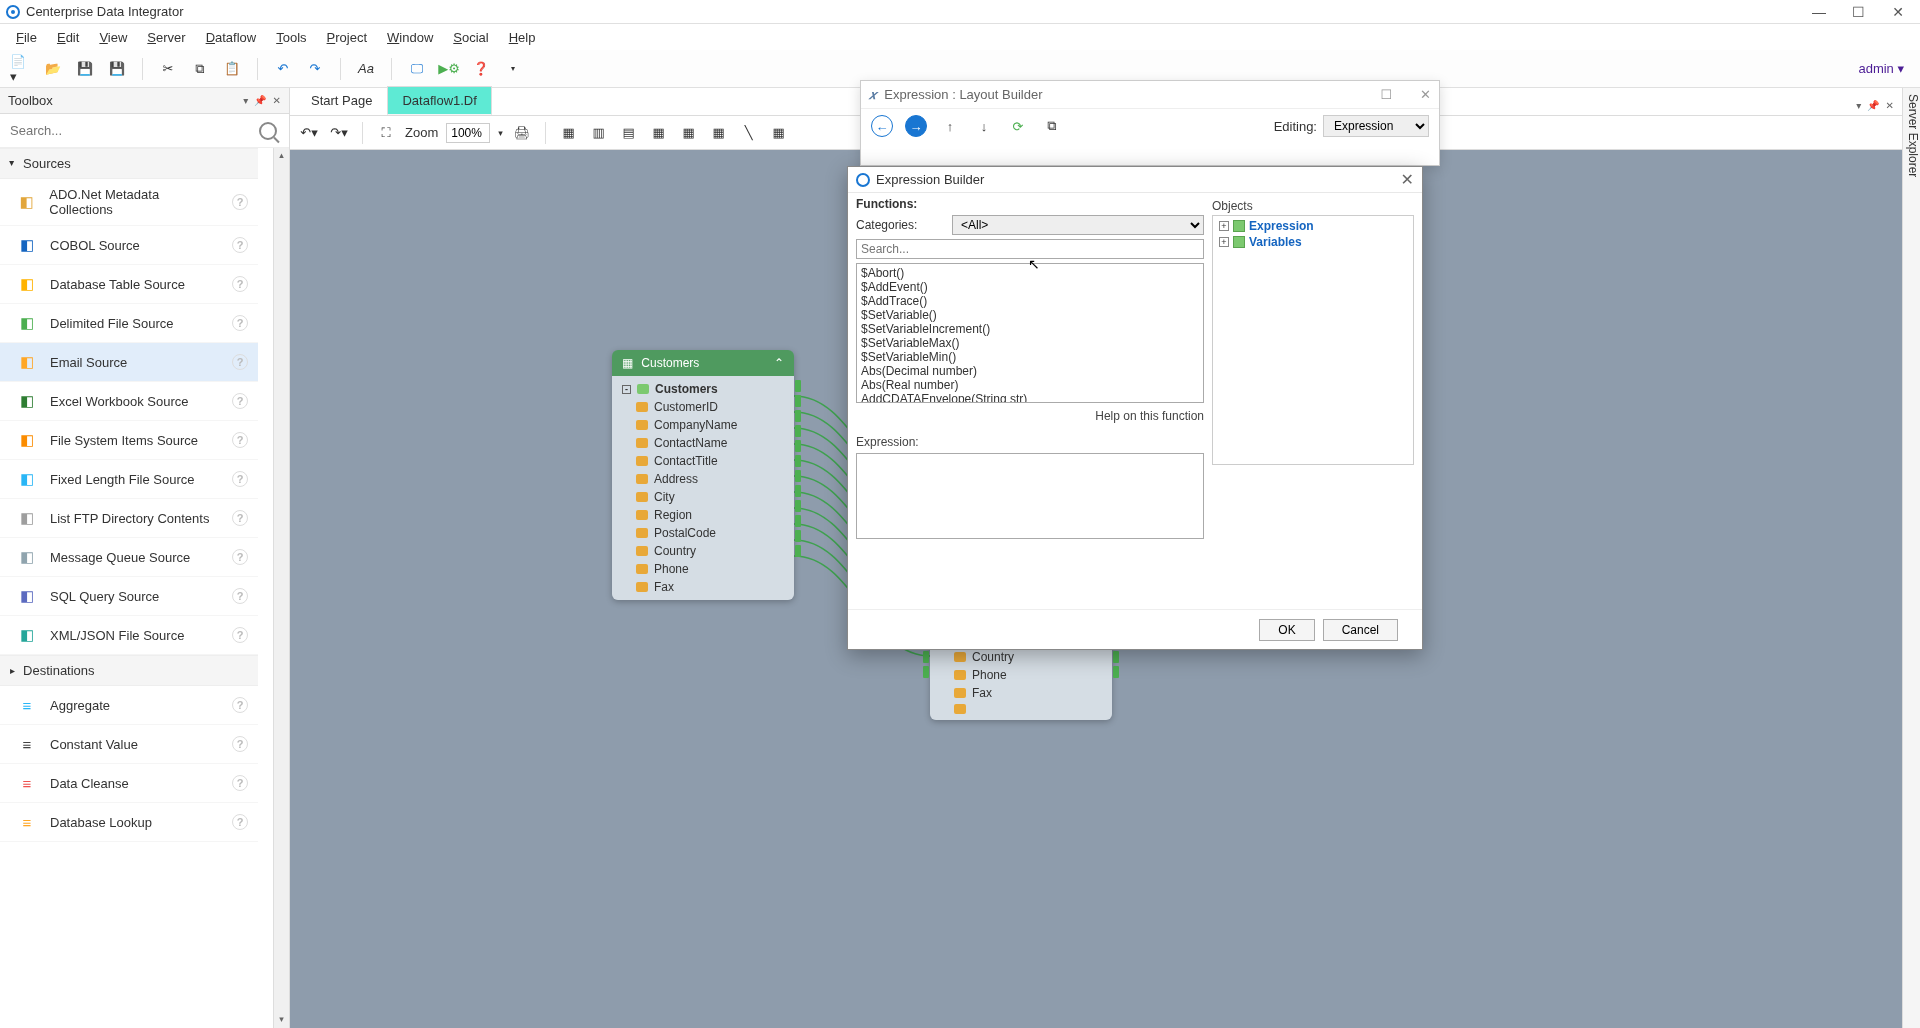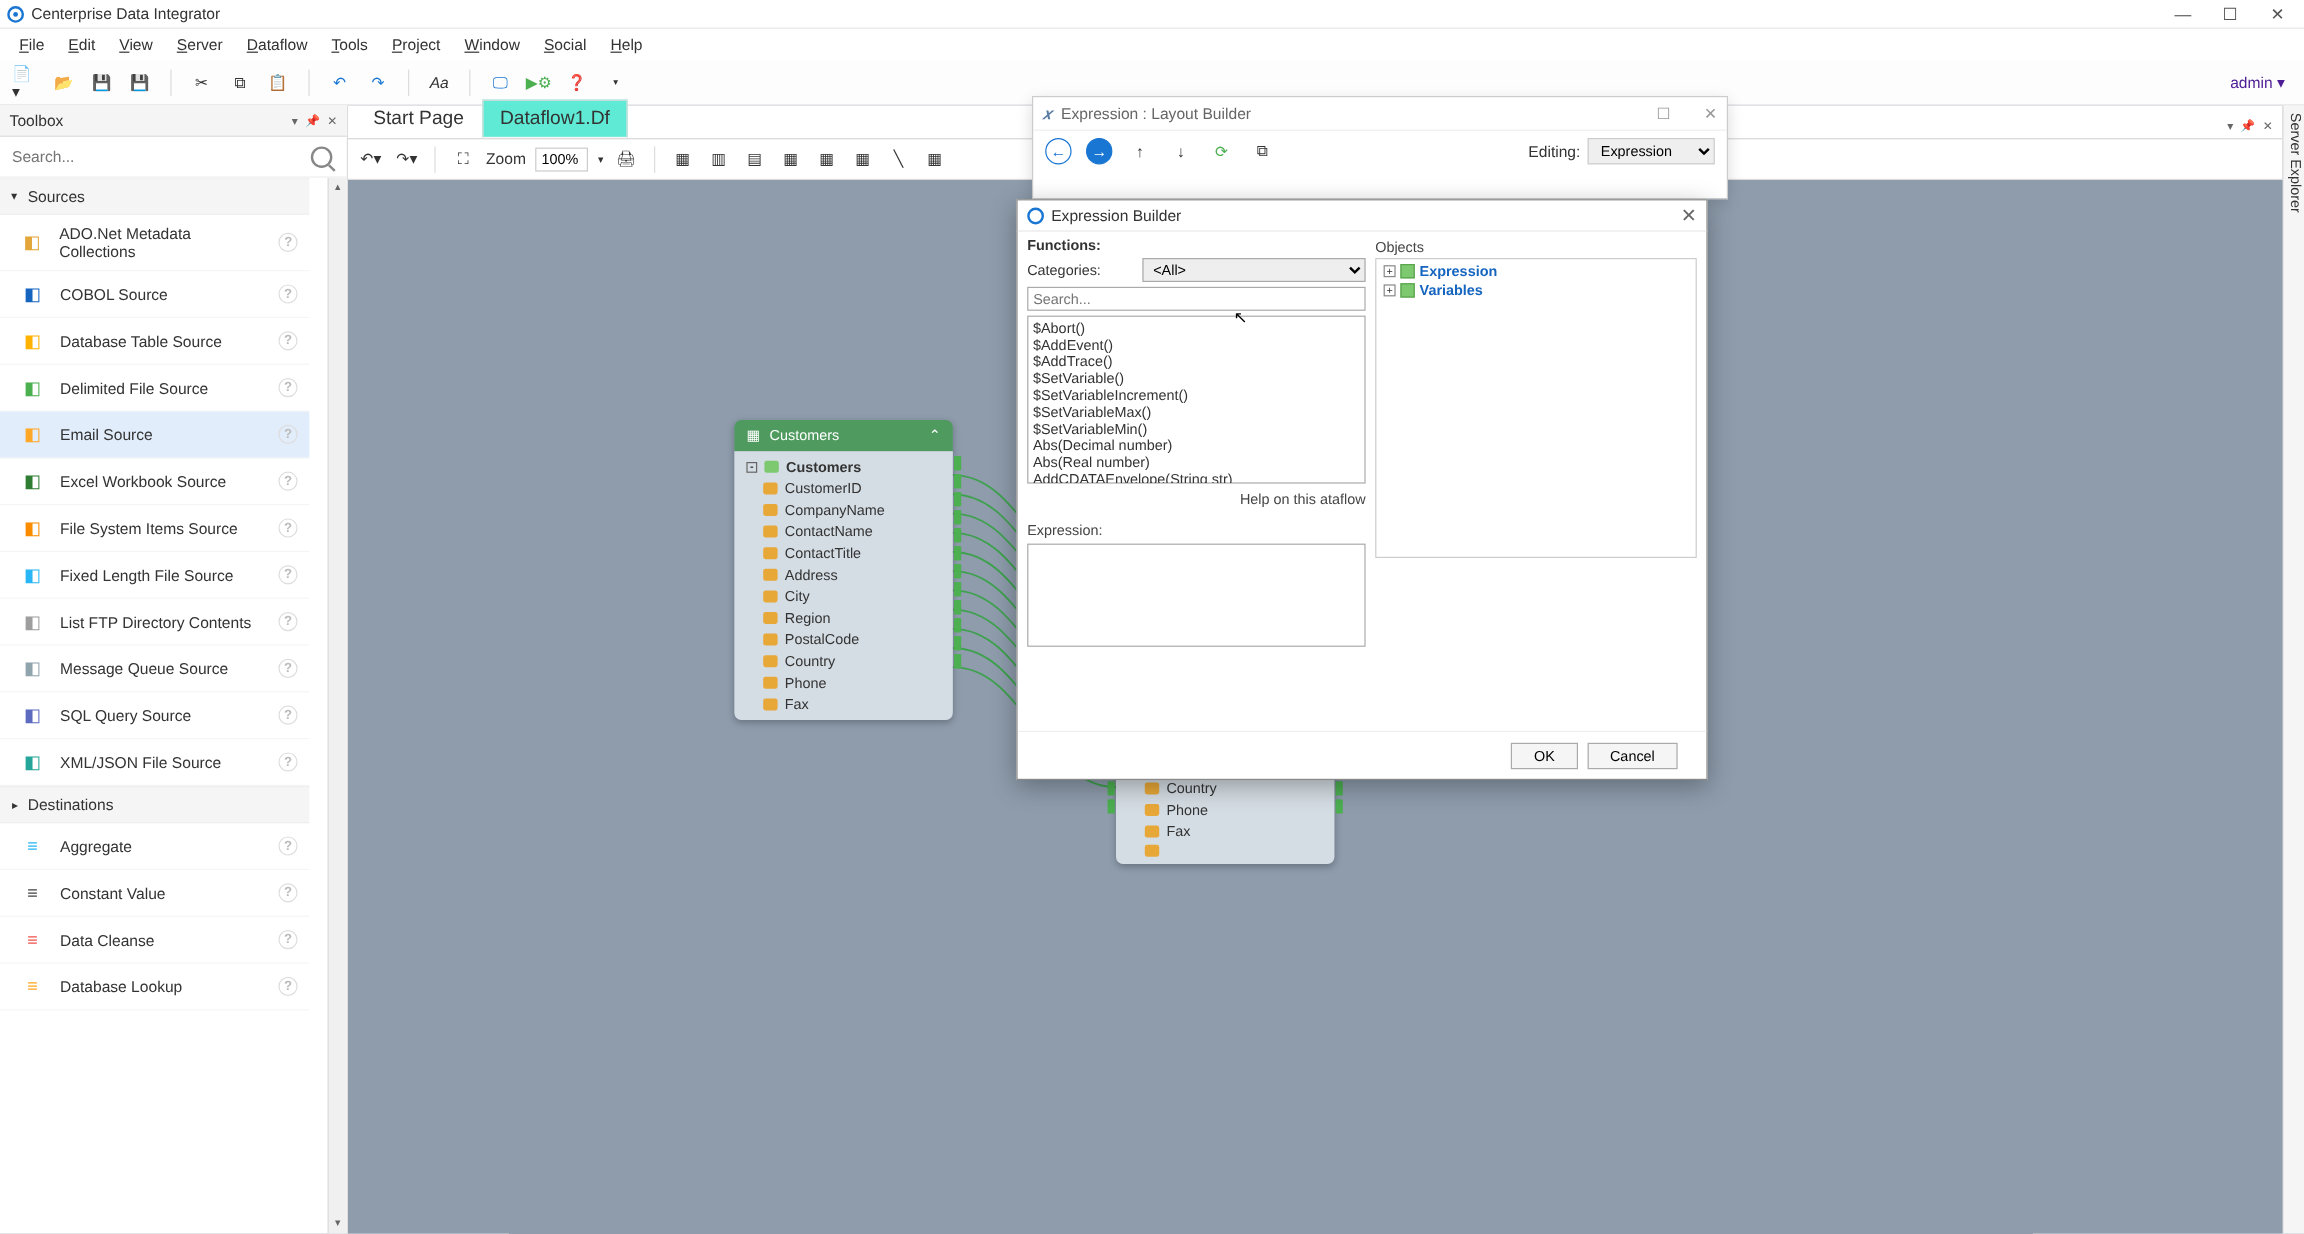--- a/index.html
+++ b/index.html
@@ -43,21 +43,21 @@
 .group-hdr .chev { font-size: 10px; transform: rotate(90deg); display:inline-block; }
 .group-hdr .chev.closed { transform: rotate(0deg); }
 .tb-item { padding: 8px 10px 8px 16px; display: flex; align-items: center; gap: 12px; cursor: pointer; border-bottom: 1px solid #f5f5f5; }
 .tb-item.selected { background: #e1edfa; }
 .tb-item .icon { width: 22px; height: 22px; display: flex; align-items: center; justify-content: center; font-size: 15px; }
 .tb-item .help { margin-left: auto; color: #bbb; font-size: 14px; font-weight: bold; border: 1px solid #ddd; border-radius: 50%; width: 16px; height: 16px; display:flex; align-items:center; justify-content:center; font-size: 11px;}
 
 
 .canvas-area { flex: 1; position: relative; background: #9aa6b3; display:flex; flex-direction:column;}
 .tabs-row { height: 28px; background: #fff; display: flex; align-items: flex-end; border-bottom: 1px solid #dcdcdc; padding-left: 6px; }
-.tab { padding: 6px 14px; font-size: 16px; border: 1px solid transparent; cursor: pointer; }
+.tab { padding: 6px 14px; font-size: 13px; border: 1px solid transparent; cursor: pointer; }
 .tab.active { background: #5eead4; border: 1px solid #dcdcdc; border-bottom-color: #f5f5f5; }
 .canvas-tb { height: 34px; background: #fff; border-bottom: 1px solid #dcdcdc; display: flex; align-items: center; padding: 0 8px; gap: 8px; }
 .zoom-input { width: 44px; border: 1px solid #ccc; font-size: 12px; padding: 2px 4px; }
 .canvas { flex: 1; background: #8e9cac; position: relative; }
 
 
 .node { position: absolute; border-radius: 6px; box-shadow: 0 2px 6px rgba(0,0,0,.25); font-size: 12px; }
 .node-hdr { padding: 6px 10px; border-radius: 6px 6px 0 0; display: flex; align-items: center; gap: 8px; color: #fff; font-weight: 500; }
 .node-body { background: #d5dde4; padding: 4px 0; border-radius: 0 0 6px 6px; }
 .node-row { padding: 2px 10px 2px 24px; display: flex; align-items: center; gap: 6px; font-size: 12px; color: #333; }
@@ -101,21 +101,21 @@
 .dlg-left select { flex: 1; border: 1px solid #aaa; background: #eee; font-size: 12px; padding: 1px 4px; }
 .dlg-left .searchbox { border: 1px solid #aaa; padding: 2px 4px; font-size: 12px; color: #888; }
 .fn-list { border: 1px solid #aaa; height: 140px; overflow-y: scroll; font-size: 12px; padding: 2px 0; }
 .fn-list div { padding: 0 4px; cursor: pointer; }
 .help-fn { text-align: right; font-size: 12px; color: #444; padding: 2px 0; }
 .expr-label { font-size: 12px; color: #444; margin-top: 6px; }
 .expr-box { border: 1px solid #aaa; height: 86px; overflow-y: scroll; }
 .compile-row { display: flex; align-items: flex-start; padding-top: 6px; font-size: 12px; }
 .compile-info { flex: 1; }
 .compile-btn, .okbtn, .cancelbtn { border: 1px solid #aaa; background: #f5f5f5; padding: 3px 18px; cursor: pointer; font-size: 12px; }
-.dlg-right { width: 268px; display: flex; flex-direction: column; }
+.dlg-right { width: 202px; display: flex; flex-direction: column; }
 .dlg-right .obj-hdr { font-size: 12px; color: #444; padding: 2px 0; }
 .obj-tree { border: 1px solid #ccc; flex: 1; padding: 2px 6px; font-size: 12px; max-height: 250px; }
 .obj-tree .ot-item { display: flex; align-items: center; gap: 4px; padding: 1px 0; }
 .ot-box { width: 12px; height: 12px; background: #7cc96f; border: 1px solid #5aa34f; }
 .ot-plus { width: 10px; height: 10px; border: 1px solid #888; text-align:center; line-height:8px; font-size:9px; }
 .dlg-footer { height: 40px; display: flex; align-items: center; justify-content: flex-end; gap: 8px; padding: 0 24px; border-top: 1px solid #eee; }
 
 
 .cursor { position: absolute; left: 1028px; top: 256px; font-size: 14px; color: #000; pointer-events: none; }
 </style>
@@ -545,21 +545,21 @@
           <div>$AddEvent()</div>
           <div>$AddTrace()</div>
           <div>$SetVariable()</div>
           <div>$SetVariableIncrement()</div>
           <div>$SetVariableMax()</div>
           <div>$SetVariableMin()</div>
           <div>Abs(Decimal number)</div>
           <div>Abs(Real number)</div>
           <div>AddCDATAEnvelope(String str)</div>
         </div>
-      <div class="help-fn">Help on this ataflow</div>
+      <div class="help-fn">Help on this function</div>
       <div class="expr-label">Expression:</div>
       <div class="expr-box"></div>
     </div>
     <div class="dlg-right">
       <div class="obj-hdr">Objects</div>
       <div class="obj-tree">
         <div class="ot-item">
             <span class="ot-plus">+</span>
             <span class="ot-box"></span>
             <b style="color:#1565c0;">Expression</b>

